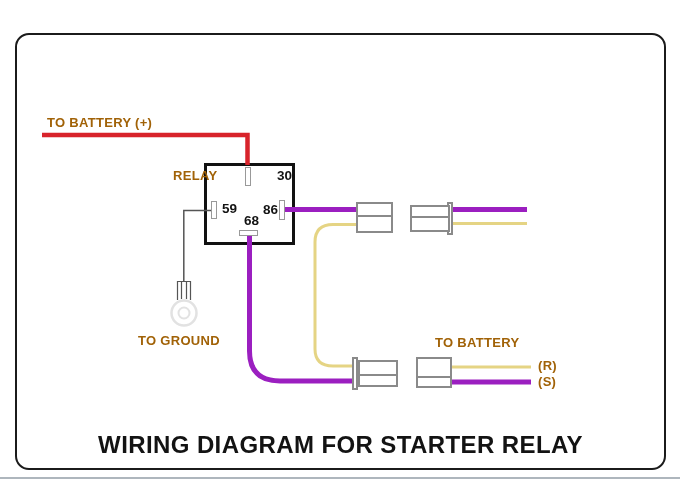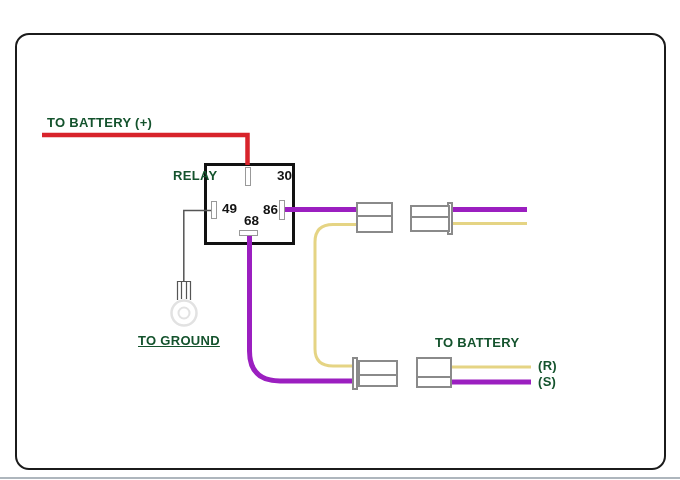--- a/index.html
+++ b/index.html
@@ -8,27 +8,27 @@
     font-family:"Liberation Sans", sans-serif;
   }
   .frame{
     position:absolute;left:15px;top:33px;width:647px;height:433px;
     border:2px solid #1b1b1b;border-radius:14px;background:#fff;
   }
   .footer-strip{
     position:absolute;left:0;top:477px;width:680px;height:2px;background:#aeb6bd;
   }
   .lbl{
-    position:absolute;font-weight:bold;font-size:13px;color:#14532d;
+    position:absolute;font-weight:bold;font-size:13px;color:#a16207;
     letter-spacing:.3px;white-space:nowrap;line-height:14px;
   }
   #battery-label{left:47px;top:116px;}
   #relay-label{left:150px;top:169px;margin-left:23px;}
   #ignition-label{left:421px;top:181px;font-size:12.6px;}
-  #ground-label{left:138px;top:334px;text-decoration:underline;}
+  #ground-label{left:138px;top:334px;}
   #solenoid-label{left:435px;top:336px;}
   #r-label{left:538px;top:359px;}
   #s-label{left:538px;top:375px;}
   .term-lbl{position:absolute;font-weight:bold;font-size:13.5px;color:#131313;line-height:14px;}
   #t30{left:257px;top:169px;margin-left:20px;}
   #t85{left:222px;top:202px;}
   #t86{left:263px;top:203px;}
   #t87{left:244px;top:214px;}
   .relay-box{
     position:absolute;left:204px;top:163px;width:85px;height:76px;
@@ -97,25 +97,26 @@
   </div>
   <div class="conn-bar" id="conn-sol-a-bar"></div>
   <div class="conn" id="conn-sol-a">
     <div class="divider"></div>
   </div>
   <div class="conn" id="conn-sol-b">
     <div class="divider"></div>
   </div>
 
   <div class="term-lbl" id="t30">30</div>
-  <div class="term-lbl" id="t85">49</div>
+  <div class="term-lbl" id="t85">59</div>
   <div class="term-lbl" id="t86">86</div>
   <div class="term-lbl" id="t87">68</div>
 
   <div class="lbl" id="battery-label">TO BATTERY (+)</div>
   <div class="lbl" id="relay-label">RELAY</div>
   <div class="lbl" id="ground-label">TO GROUND</div>
   <div class="lbl" id="solenoid-label">TO BATTERY</div>
   <div class="lbl" id="r-label">(R)</div>
   <div class="lbl" id="s-label">(S)</div>
 
+  <div class="title">WIRING DIAGRAM FOR STARTER RELAY</div>
 
 </div>
 
 </body></html>

